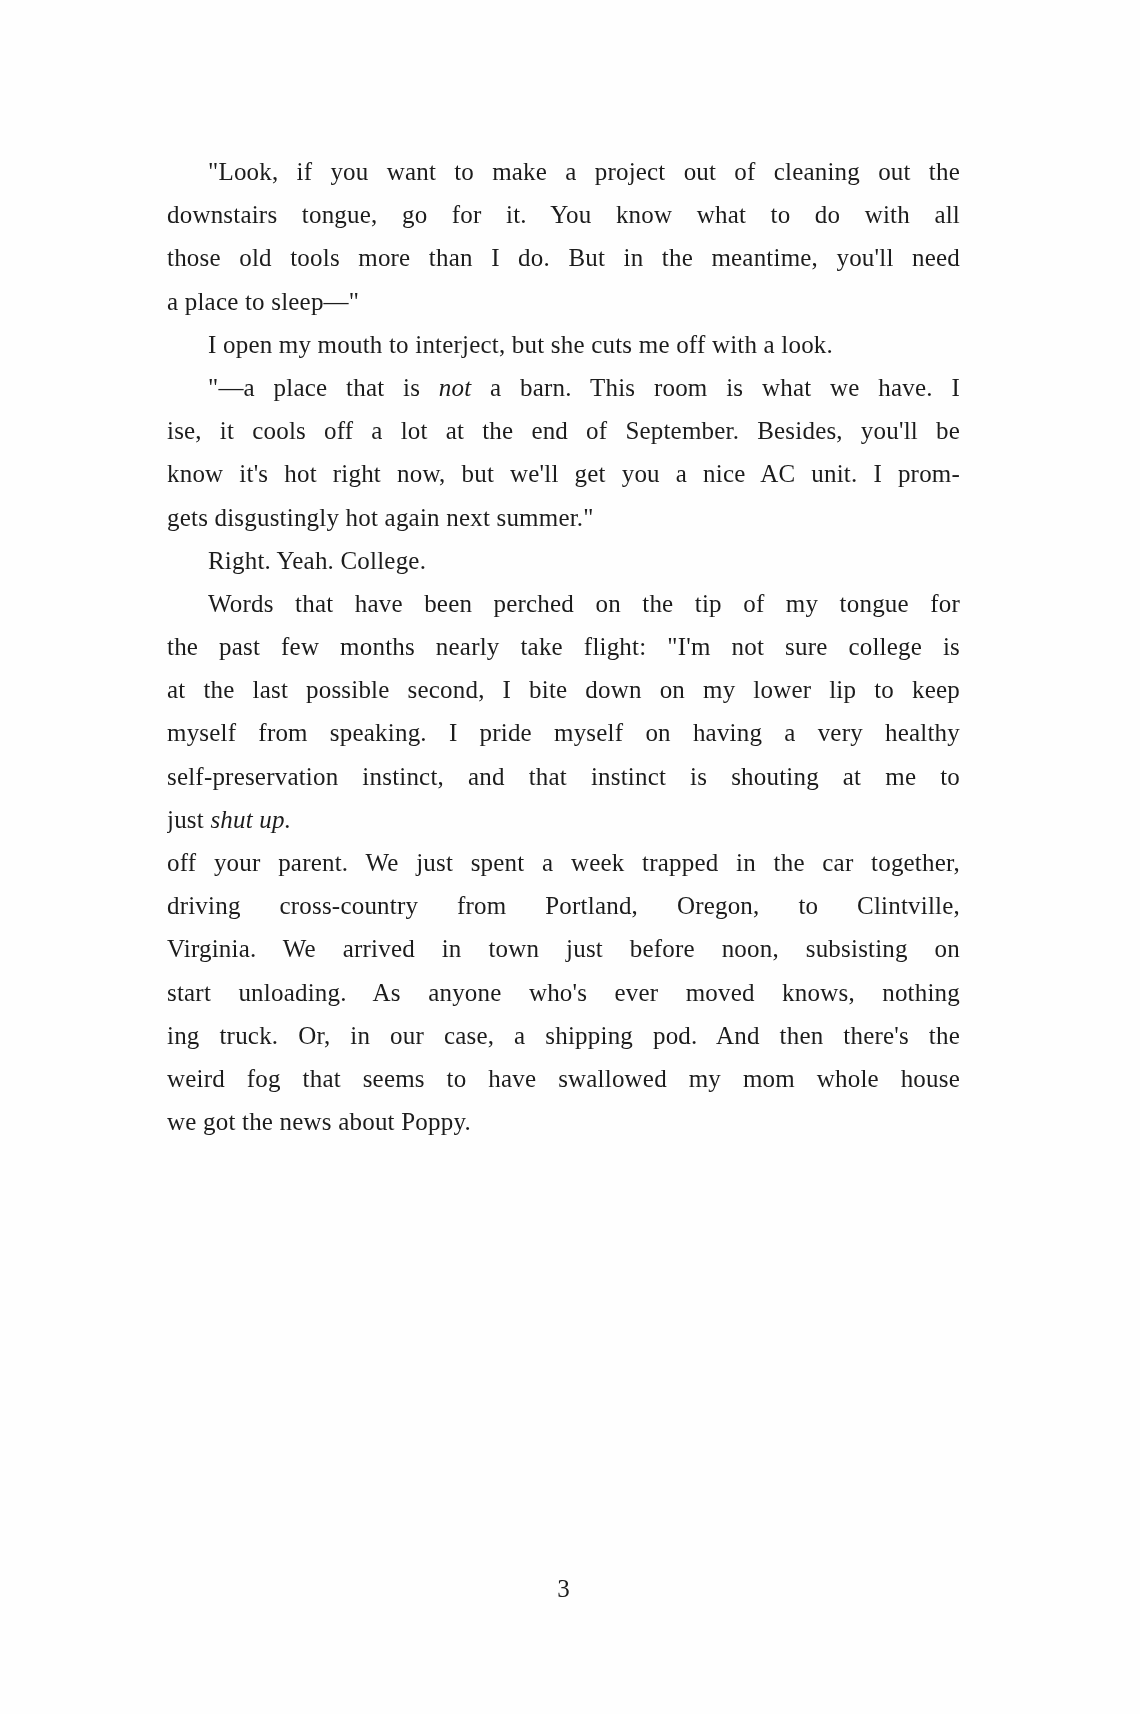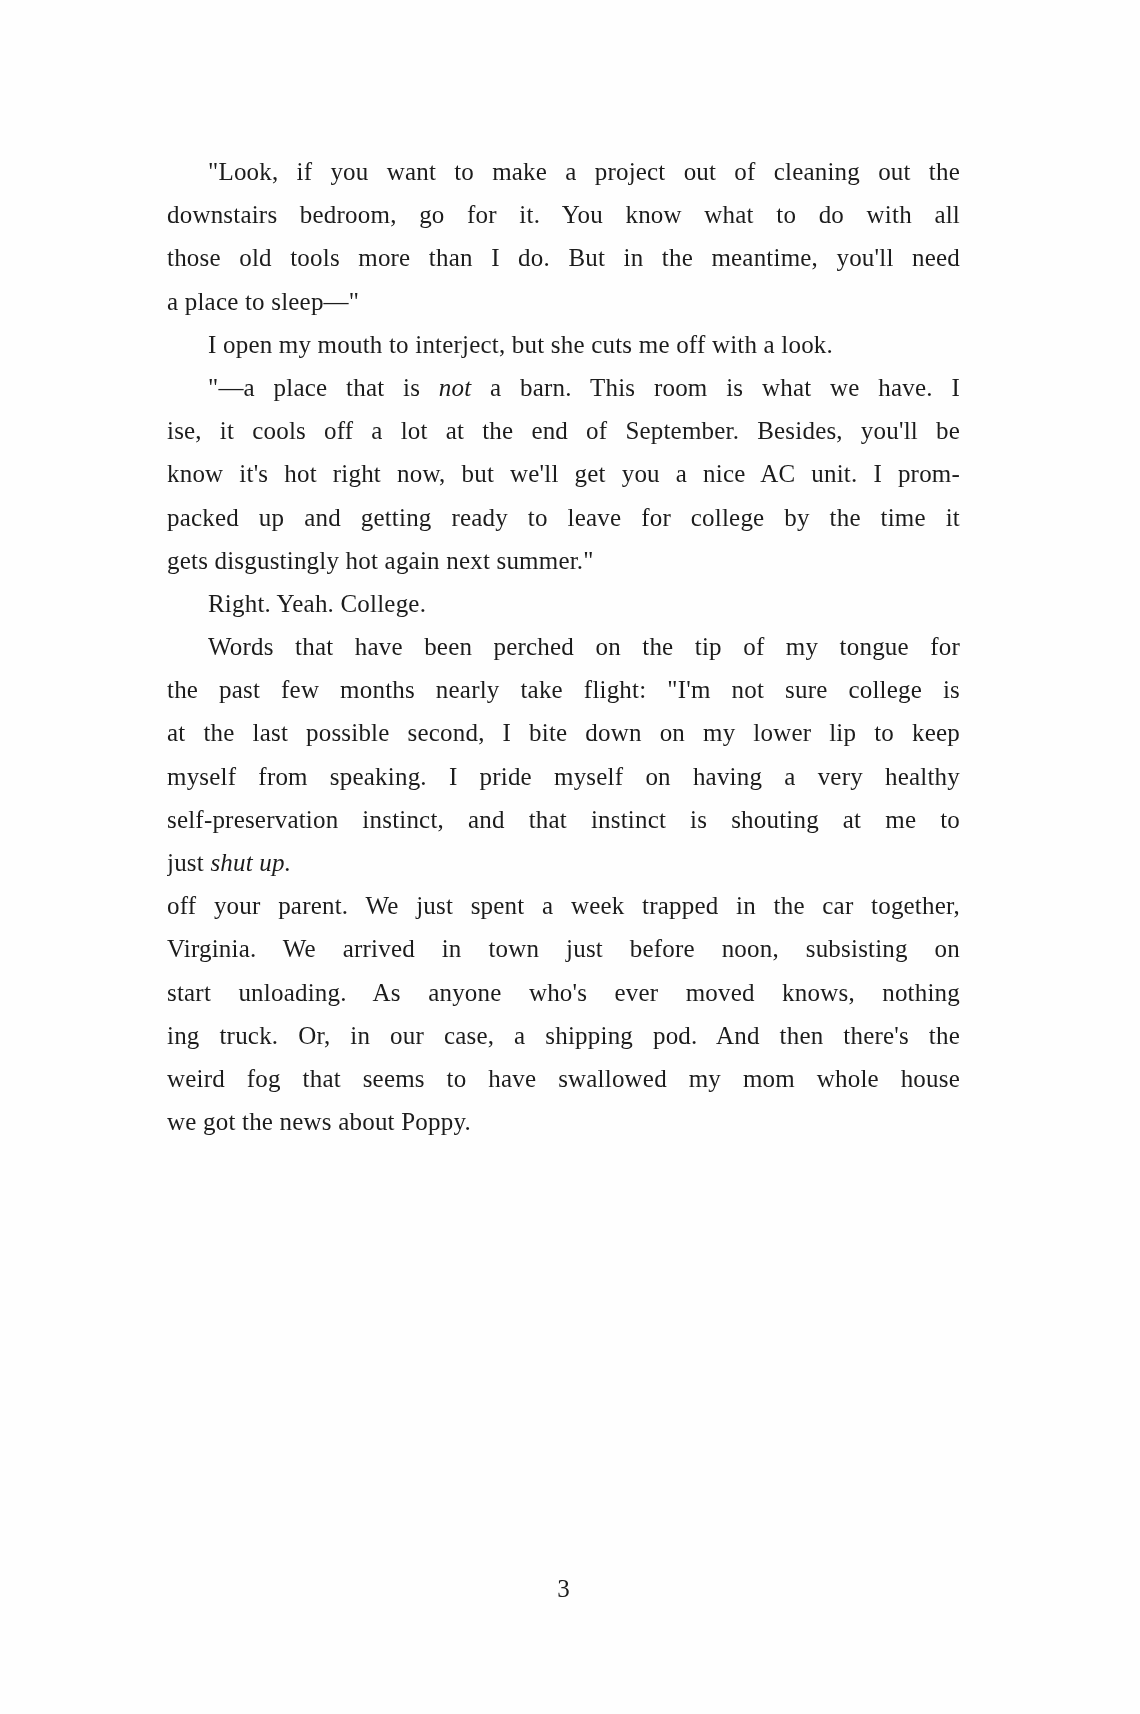--- a/index.html
+++ b/index.html
@@ -51,37 +51,37 @@
     font-size: 25px;
     color: #1c1c1c;
   }
 </style>
 </head>
 <body>
 
 <div class="page">
   <div class="text-column">
       <div class="line indent"><span>"Look, if you want to make a project out of cleaning out the</span></div>
-      <div class="line"><span>downstairs bedroom, go for it. You know what to do with all</span></div>
+      <div class="line"><span>downstairs tongue, go for it. You know what to do with all</span></div>
       <div class="line"><span>those old tools more than I do. But in the meantime, you'll need</span></div>
       <div class="line last"><span>a place to sleep—"</span></div>
       <div class="line indent last"><span>I open my mouth to interject, but she cuts me off with a look.</span></div>
       <div class="line indent"><span>"—a place that is </span><span class="i">not</span><span> a barn. This room is what we have. I</span></div>
       <div class="line"><span>ise, it cools off a lot at the end of September. Besides, you'll be</span></div>
       <div class="line"><span>know it's hot right now, but we'll get you a nice AC unit. I prom-</span></div>
-      <div class="line"><span>packed up and getting ready to leave for college by the time it</span></div>
       <div class="line last"><span>gets disgustingly hot again next summer."</span></div>
       <div class="line indent last"><span>Right. Yeah. College.</span></div>
       <div class="line indent"><span>Words that have been perched on the tip of my tongue for</span></div>
       <div class="line"><span>the past few months nearly take flight: "I'm not sure college is</span></div>
       <div class="line"><span>at the last possible second, I bite down on my lower lip to keep</span></div>
       <div class="line"><span>myself from speaking. I pride myself on having a very healthy</span></div>
       <div class="line"><span>self-preservation instinct, and that instinct is shouting at me to</span></div>
       <div class="line last"><span>just </span><span class="i">shut up.</span></div>
       <div class="line"><span>off your parent. We just spent a week trapped in the car together,</span></div>
+      <div class="line"><span>driving cross-country from Portland, Oregon, to Clintville,</span></div>
       <div class="line"><span>Virginia. We arrived in town just before noon, subsisting on</span></div>
       <div class="line"><span>start unloading. As anyone who's ever moved knows, nothing</span></div>
       <div class="line"><span>ing truck. Or, in our case, a shipping pod. And then there's the</span></div>
       <div class="line"><span>weird fog that seems to have swallowed my mom whole house</span></div>
       <div class="line last"><span>we got the news about Poppy.</span></div>
     </div>
   <div class="page-number">3</div>
 </div>
 
 </body></html>

